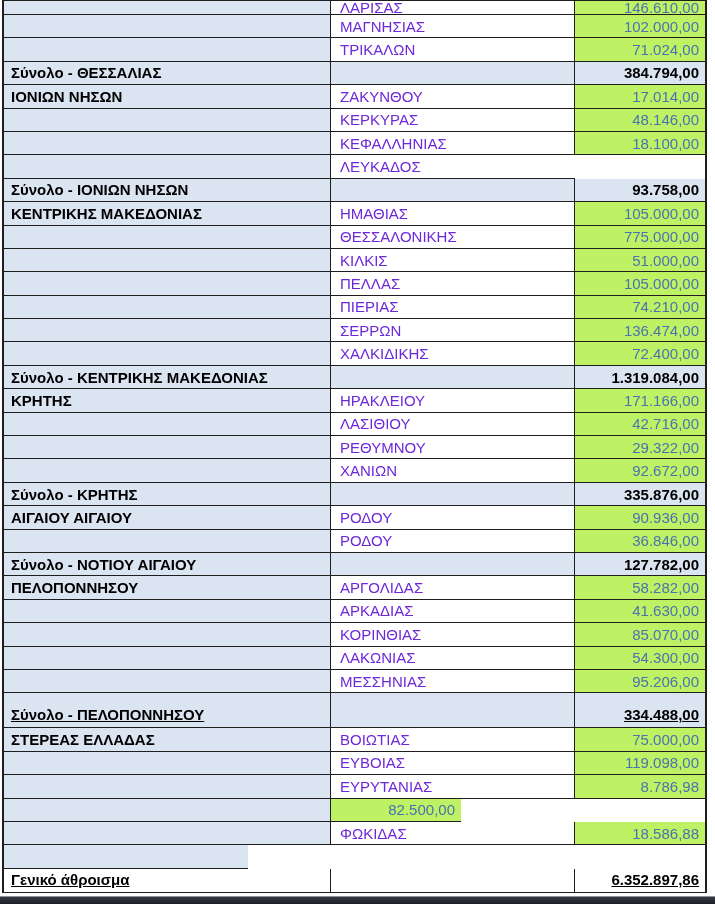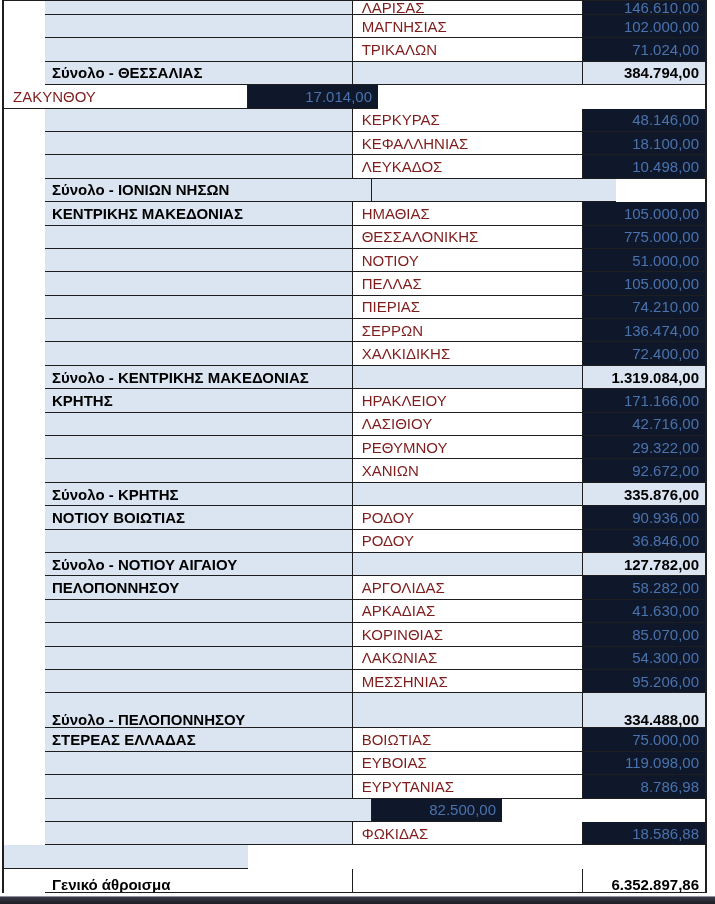--- a/index.html
+++ b/index.html
@@ -22,36 +22,36 @@
   .cell{
     box-sizing:border-box;overflow:hidden;
     border-right:1px solid #1e1e1e;
     border-bottom:1px solid #1e1e1e;
     display:flex;align-items:center;
     font-size:15px;line-height:1;white-space:nowrap;
   }
   .cell:last-child{border-right:none;}
   .region{
     width:327px;background:#dbe5f1;color:#000000;
-    font-weight:bold;padding-left:7px;margin-left:41px;
+    font-weight:bold;padding-left:7px;
   }
   .prefecture{
-    width:244px;background:#ffffff;color:#7f1d1d;
+    width:244px;background:#ffffff;color:#6d28d9;
     padding-left:9px;
   }
   .amount{
-    width:130px;background:#0f172a;color:#4a73ae;
+    width:130px;background:#bef264;color:#4a73ae;
     justify-content:flex-end;padding-right:6px;
   }
   
   .kind-subtotal .cell{background:#dbe5f1;color:#000000;font-weight:bold;}
   
   .kind-grand .cell{background:#ffffff;color:#000000;font-weight:bold;}
   
-  .size-tall .cell,.size-grand .cell{align-items:flex-end;}
+  .size-tall .cell,.size-grand .cell{align-items:flex-end;padding-bottom:5px;text-decoration:underline;}
   .bottom-bar{
     position:absolute;left:0;bottom:0;width:715px;height:8px;
     background:linear-gradient(#3a3a46,#1d1d26);
     border-top:1px solid #8d929c;
     box-sizing:border-box;
   }
 </style>
 </head>
 <body>
 
@@ -71,55 +71,56 @@
         <div class="cell region"></div>
         <div class="cell prefecture">ΤΡΙΚΑΛΩΝ</div>
         <div class="cell amount">71.024,00</div>
       </div>
       <div class="row kind-subtotal">
         <div class="cell region">Σύνολο - ΘΕΣΣΑΛΙΑΣ</div>
         <div class="cell prefecture"></div>
         <div class="cell amount">384.794,00</div>
       </div>
       <div class="row kind-data">
+        <div class="cell region">ΙΟΝΙΩΝ ΝΗΣΩΝ</div>
         <div class="cell prefecture">ΖΑΚΥΝΘΟΥ</div>
         <div class="cell amount">17.014,00</div>
       </div>
       <div class="row kind-data">
         <div class="cell region"></div>
         <div class="cell prefecture">ΚΕΡΚΥΡΑΣ</div>
         <div class="cell amount">48.146,00</div>
       </div>
       <div class="row kind-data">
         <div class="cell region"></div>
         <div class="cell prefecture">ΚΕΦΑΛΛΗΝΙΑΣ</div>
         <div class="cell amount">18.100,00</div>
       </div>
       <div class="row kind-data">
         <div class="cell region"></div>
         <div class="cell prefecture">ΛΕΥΚΑΔΟΣ</div>
-        <div class="cell amount">10.498,00</div>
       </div>
       <div class="row kind-subtotal">
         <div class="cell region">Σύνολο - ΙΟΝΙΩΝ ΝΗΣΩΝ</div>
         <div class="cell prefecture"></div>
+        <div class="cell amount">93.758,00</div>
       </div>
       <div class="row kind-data">
         <div class="cell region">ΚΕΝΤΡΙΚΗΣ ΜΑΚΕΔΟΝΙΑΣ</div>
         <div class="cell prefecture">ΗΜΑΘΙΑΣ</div>
         <div class="cell amount">105.000,00</div>
       </div>
       <div class="row kind-data">
         <div class="cell region"></div>
         <div class="cell prefecture">ΘΕΣΣΑΛΟΝΙΚΗΣ</div>
         <div class="cell amount">775.000,00</div>
       </div>
       <div class="row kind-data">
         <div class="cell region"></div>
-        <div class="cell prefecture">ΝΟΤΙΟΥ</div>
+        <div class="cell prefecture">ΚΙΛΚΙΣ</div>
         <div class="cell amount">51.000,00</div>
       </div>
       <div class="row kind-data">
         <div class="cell region"></div>
         <div class="cell prefecture">ΠΕΛΛΑΣ</div>
         <div class="cell amount">105.000,00</div>
       </div>
       <div class="row kind-data">
         <div class="cell region"></div>
         <div class="cell prefecture">ΠΙΕΡΙΑΣ</div>
@@ -159,21 +160,21 @@
         <div class="cell region"></div>
         <div class="cell prefecture">ΧΑΝΙΩΝ</div>
         <div class="cell amount">92.672,00</div>
       </div>
       <div class="row kind-subtotal">
         <div class="cell region">Σύνολο - ΚΡΗΤΗΣ</div>
         <div class="cell prefecture"></div>
         <div class="cell amount">335.876,00</div>
       </div>
       <div class="row kind-data">
-        <div class="cell region">ΝΟΤΙΟΥ ΒΟΙΩΤΙΑΣ</div>
+        <div class="cell region">ΑΙΓΑΙΟΥ ΑΙΓΑΙΟΥ</div>
         <div class="cell prefecture">ΡΟΔΟΥ</div>
         <div class="cell amount">90.936,00</div>
       </div>
       <div class="row kind-data">
         <div class="cell region"></div>
         <div class="cell prefecture">ΡΟΔΟΥ</div>
         <div class="cell amount">36.846,00</div>
       </div>
       <div class="row kind-subtotal">
         <div class="cell region">Σύνολο - ΝΟΤΙΟΥ ΑΙΓΑΙΟΥ</div>

